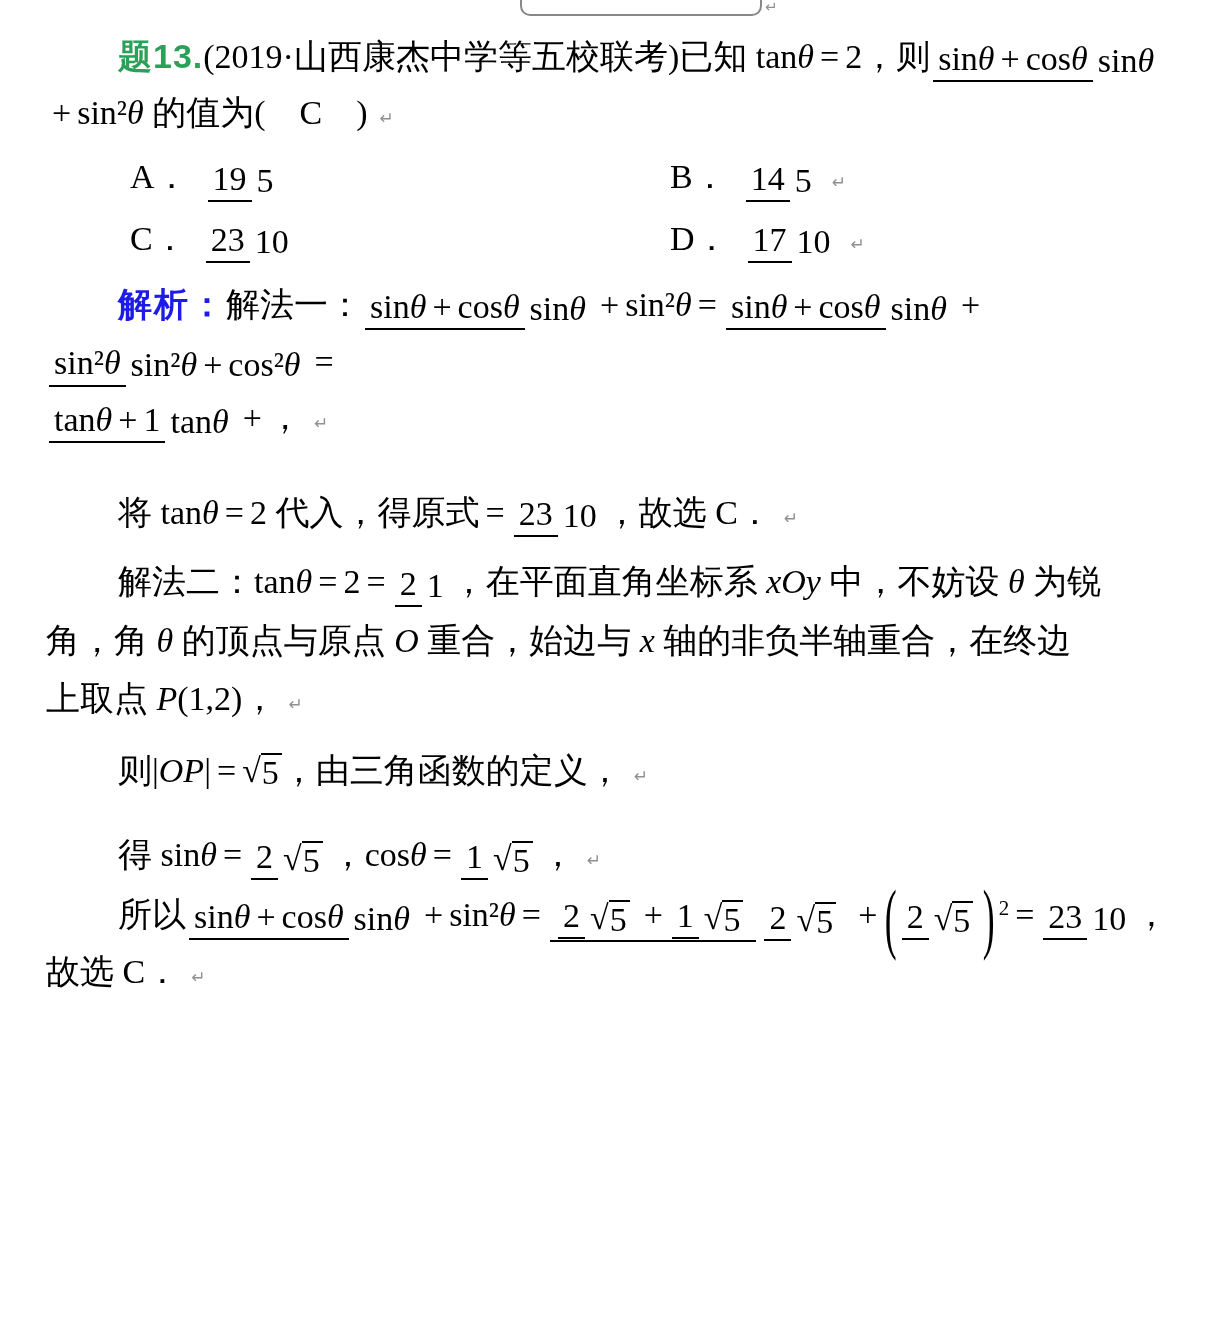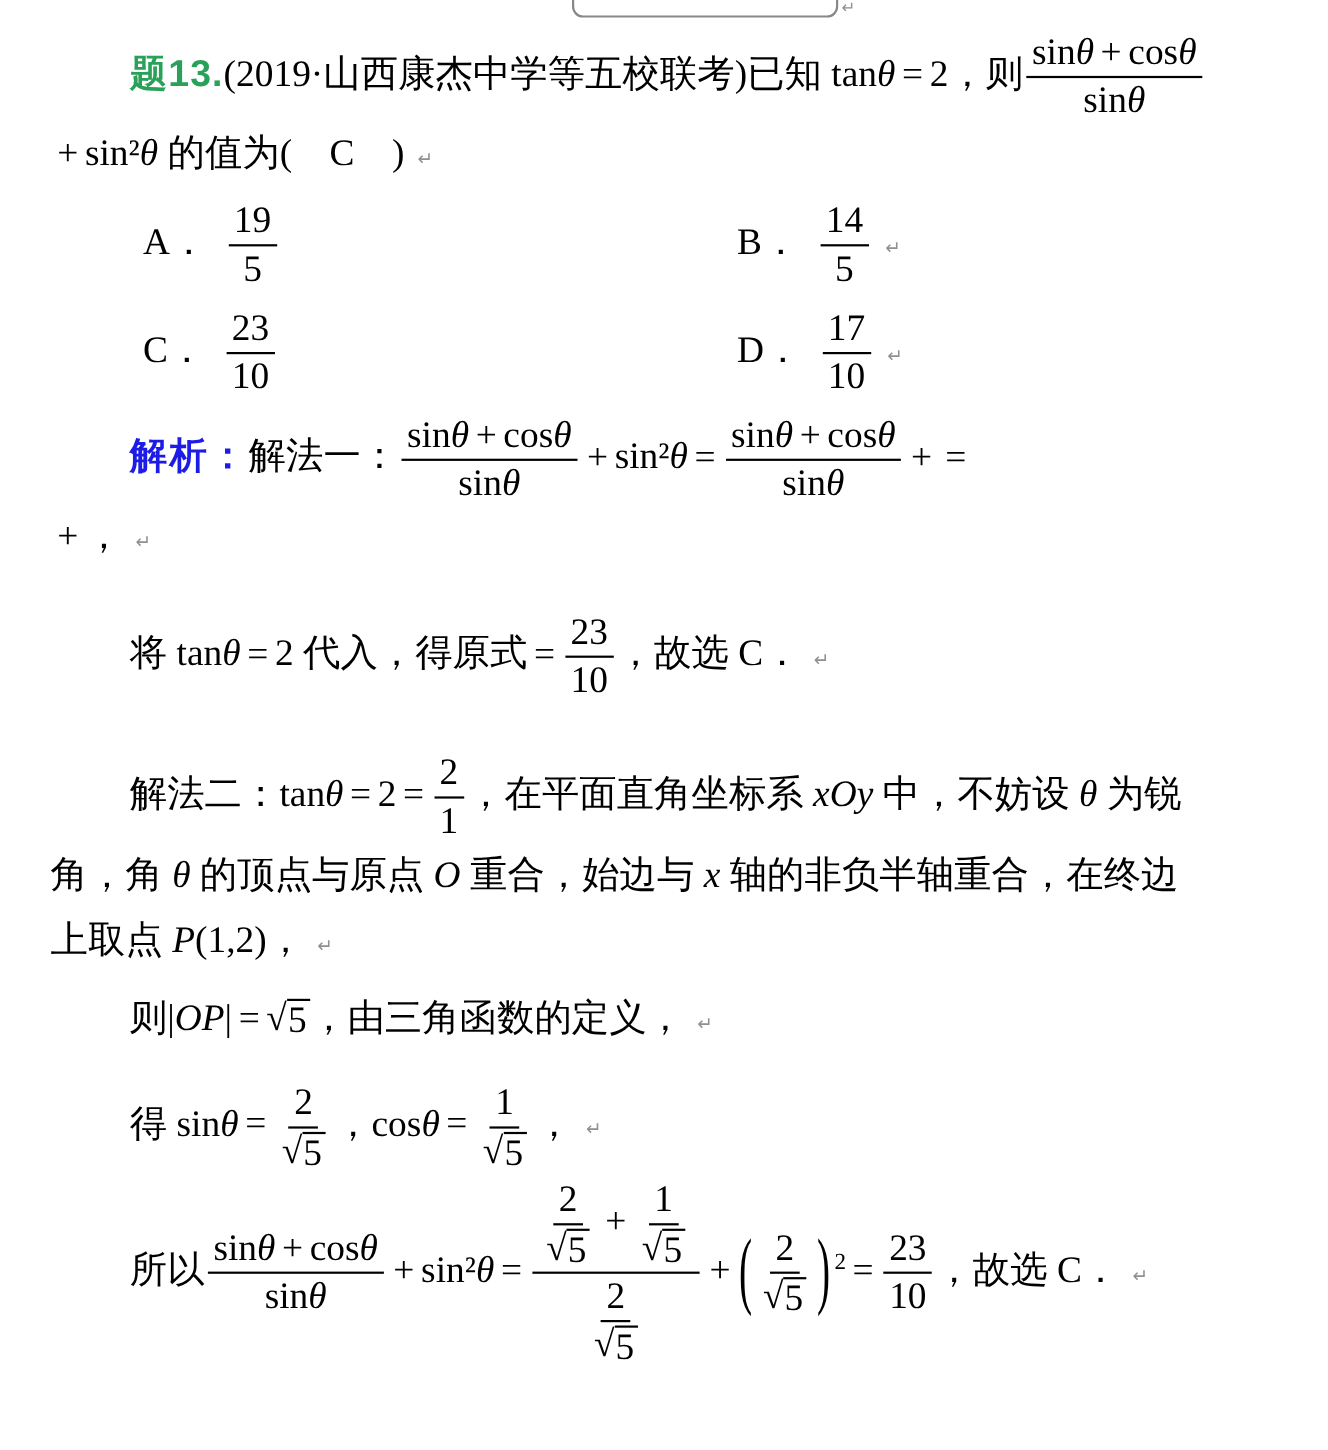--- a/index.html
+++ b/index.html
@@ -26,31 +26,31 @@
   }
   .top-pil{position:absolute;left:765px;top:-2px;font-size:15px;color:var(--pil);
     font-family:"DejaVu Sans",sans-serif;}
   .para{margin:0;line-height:1.66;text-align:left;}
   .ind{text-indent:72px;}
   .p1{margin-top:16px;}
   .options{display:grid;grid-template-columns:540px auto;row-gap:14px;margin:12px 0 0 84px;}
   .opt{white-space:nowrap;}
   .p2{margin-top:13px;}
   .p3{margin-top:38px;}
-  .p4{margin-top:44px;line-height:1.72;}
+  .p4{margin-top:12px;line-height:1.72;}
   .p5{margin-top:14px;}
   .p6{margin-top:28px;}
   .p7{margin-top:4px;}
   .grn{color:var(--grn);font-weight:bold;font-family:Liberation Sans, sans-serif;letter-spacing:1px;}
   .blu{color:var(--blu);font-weight:bold;font-family:"Liberation Sans","DejaVu Sans",sans-serif;letter-spacing:2px;}
   .it{font-style:italic;}
   .op{margin:0 6px;}
   .olabel{margin-right:16px;}
   .frac{
-    display:inline-flex;flex-direction:column;align-items:center;
+    display:inline-flex;flex-direction:row;align-items:center;
     vertical-align:middle;text-align:center;line-height:1.18;
     margin:0 3px;text-indent:0;font-family:Liberation Serif, serif;
   }
   .frac > .num{display:block;padding:0 5px 1px 5px;border-bottom:2px solid #000;}
   .frac > .den{display:block;padding:1px 5px 0 5px;}
   .sqrt{display:inline-flex;align-items:flex-start;text-indent:0;white-space:nowrap;}
   .rsign{line-height:1.05;}
   .rbody{border-top:2px solid #000;padding:0 3px 0 1px;line-height:1.05;}
   .pgroup{display:inline-flex;align-items:center;vertical-align:middle;text-indent:0;}
   .bigp{display:inline-block;transform:scaleY(2.3) scaleX(1.05);line-height:1;font-weight:400;margin:0 2px;}
@@ -90,21 +90,27 @@
           <span class="den"><span>10</span></span>
         </span><span class="pilcrow">↵</span></div>
   </div>
 
   <p class="para ind p2"><span class="blu">解析：</span><span>解法一：</span><span class="frac">
         <span class="num"><span>sin</span><span class="it">θ</span><span class="op">+</span><span>cos</span><span class="it">θ</span></span>
         <span class="den"><span>sin</span><span class="it">θ</span></span>
       </span><span class="op">+</span><span>sin²</span><span class="it">θ</span><span class="op">=</span><span class="frac">
         <span class="num"><span>sin</span><span class="it">θ</span><span class="op">+</span><span>cos</span><span class="it">θ</span></span>
         <span class="den"><span>sin</span><span class="it">θ</span></span>
-      </span><span class="op">+</span><span class="op">=</span><br><span class="op">+</span><span>，</span><span class="pilcrow">↵</span></p>
+      </span><span class="op">+</span><span class="frac">
+        <span class="num"><span>sin²</span><span class="it">θ</span></span>
+        <span class="den"><span>sin²</span><span class="it">θ</span><span class="op">+</span><span>cos²</span><span class="it">θ</span></span>
+      </span><span class="op">=</span><br><span class="frac">
+        <span class="num"><span>tan</span><span class="it">θ</span><span class="op">+</span><span>1</span></span>
+        <span class="den"><span>tan</span><span class="it">θ</span></span>
+      </span><span class="op">+</span><span>，</span><span class="pilcrow">↵</span></p>
   <p class="para ind p3"><span>将 tan</span><span class="it">θ</span><span class="op">=</span><span>2 代入，得原式</span><span class="op">=</span><span class="frac">
         <span class="num"><span>23</span></span>
         <span class="den"><span>10</span></span>
       </span><span>，故选 C．</span><span class="pilcrow">↵</span></p>
   <p class="para ind p4"><span>解法二：tan</span><span class="it">θ</span><span class="op">=</span><span>2</span><span class="op">=</span><span class="frac">
         <span class="num"><span>2</span></span>
         <span class="den"><span>1</span></span>
       </span><span>，在平面直角坐标系 </span><span class="it">xOy</span><span> 中，不妨设 </span><span class="it">θ</span><span> 为锐</span><br><span>角，角 </span><span class="it">θ</span><span> 的顶点与原点 </span><span class="it">O</span><span> 重合，始边与 </span><span class="it">x</span><span> 轴的非负半轴重合，在终边</span><br><span>上取点 </span><span class="it">P</span><span>(1,2)，</span><span class="pilcrow">↵</span></p>
   <p class="para ind p5"><span>则|</span><span class="it">OP</span><span>|</span><span class="op">=</span><span class="sqrt">
         <span class="rsign">√</span>

